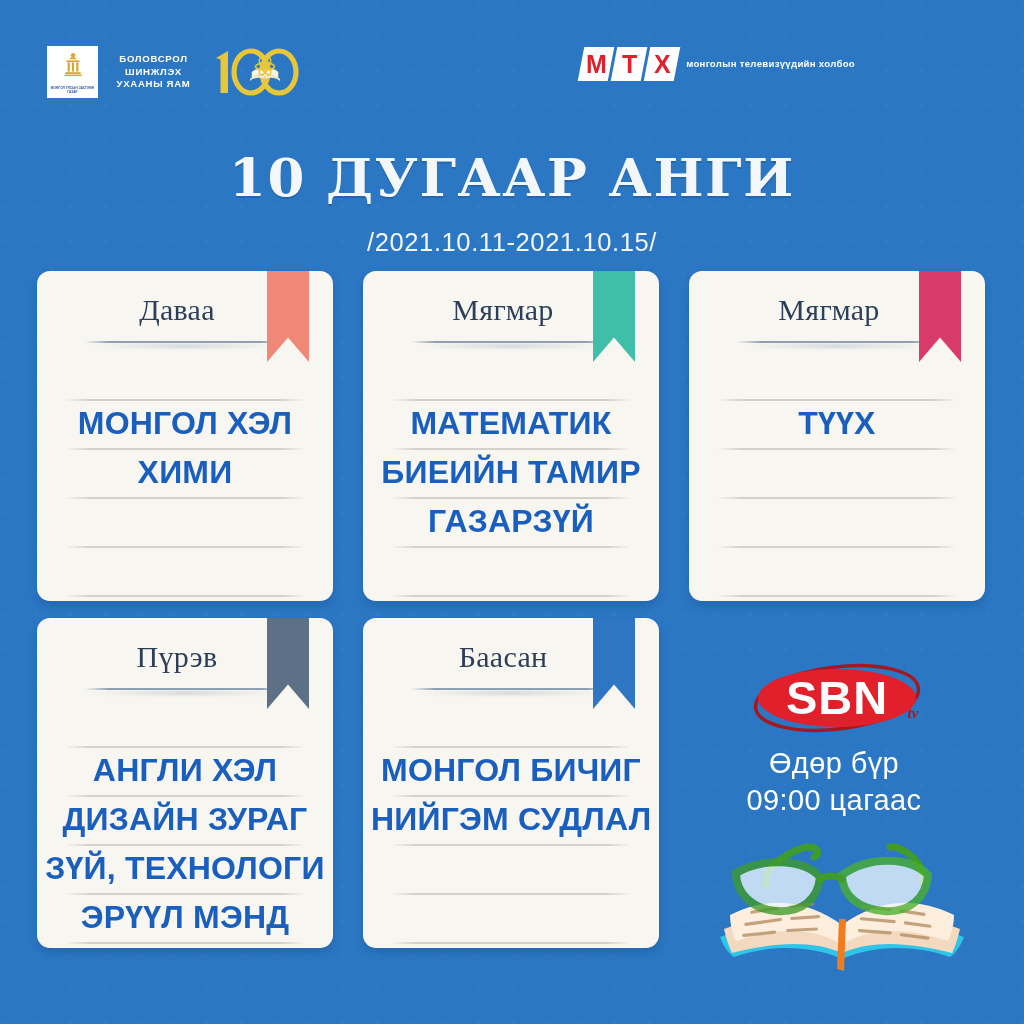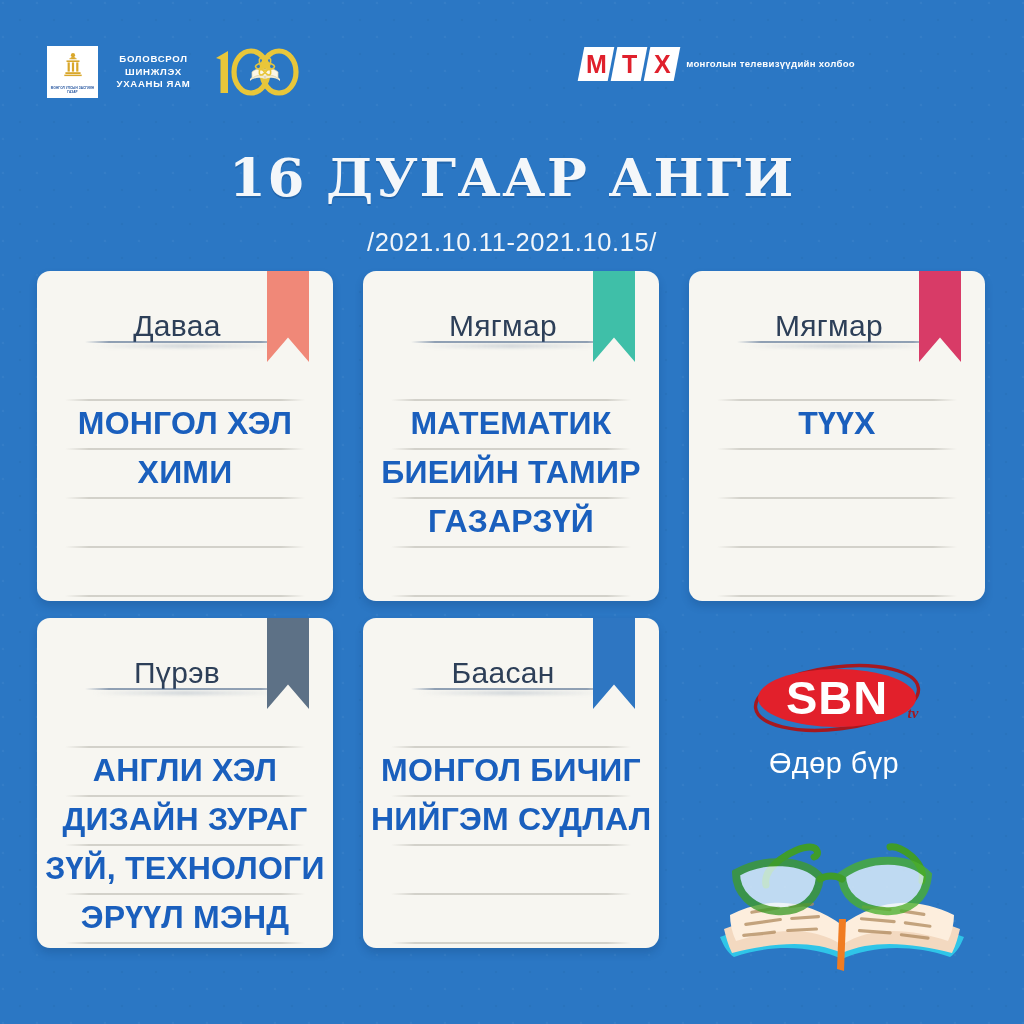--- a/index.html
+++ b/index.html
@@ -166,21 +166,22 @@
     position: relative;
     background: #f7f6f1;
     border-radius: 13px;
     box-shadow: 0 5px 9px rgba(10,45,90,0.20);
     overflow: hidden;
   }
 
   .card-head {
     position: relative;
     height: 92px;
-    padding-top: 38px;
+    padding-top: 22px;
+    font-family: Liberation Serif, serif;
   }
   .day-name {
     text-align: center;
     font-size: 30px;
     line-height: 34px;
     color: #2d3f58;
     letter-spacing: 0.3px;
     font-weight: 400;
     padding-right: 16px;
   }
@@ -341,21 +342,21 @@
         </div>
       <div class="mtx-tile">
           <span>Х</span>
         </div>
     </div>
     <div id="mtx-name">монголын телевизүүдийн холбоо</div>
   </div>
 </div>
 
 <div id="title-block">
-  <div id="page-title">16 ДУГААР АНГИ</div>
+  <div id="page-title">10 ДУГААР АНГИ</div>
   <div id="date-range">/2021.10.11-2021.10.15/</div>
 </div>
 
 <div id="cards-grid">
     <div class="day-card">
       <div class="card-head">
         <div class="day-name">Даваа</div>
         <div class="head-rule"></div>
         <div class="bookmark" style="background: rgb(240, 136, 120);"></div>
       </div>
@@ -459,20 +460,21 @@
 <div id="sbn-panel">
   <svg id="sbn-logo" viewBox="0 0 192 80">
     <ellipse cx="94" cy="40" rx="82" ry="31" fill="none" stroke="#a6181f" stroke-width="3.4" transform="rotate(-7 94 40)"></ellipse>
     <ellipse cx="94" cy="40" rx="79" ry="29" fill="#e2202b"></ellipse>
     <text x="94" y="56" text-anchor="middle" font-family="Liberation Sans, sans-serif" font-size="47" font-weight="bold" fill="#ffffff" letter-spacing="1">SBN</text>
     <text x="170" y="60" text-anchor="middle" font-family="Liberation Serif, serif" font-size="15" font-style="italic" font-weight="bold" fill="#a6181f">tv</text>
   </svg>
 
   <div id="broadcast-info">
     <div>Өдөр бүр</div>
+    <div>09:00 цагаас</div>
   </div>
 
   <svg id="book-illustration" viewBox="0 0 288 140">
 
     <path d="M22 104 C70 86 112 92 144 106 C176 92 218 86 266 104 C262 114 258 120 252 124 C210 110 172 114 144 126 C116 114 78 110 36 124 C30 120 26 114 22 104 Z" fill="#2fc5e8"></path>
 
     <path d="M26 96 C72 78 112 84 144 98 L144 120 C112 106 74 110 34 120 C30 112 28 104 26 96 Z" fill="#f3d9c0"></path>
     <path d="M262 96 C216 78 176 84 144 98 L144 120 C176 106 214 110 254 120 C258 112 260 104 262 96 Z" fill="#f3d9c0"></path>
 
     <path d="M32 82 C76 60 114 70 144 92 L144 112 C114 92 74 96 38 108 C34 100 32 90 32 82 Z" fill="#fdeedd"></path>

